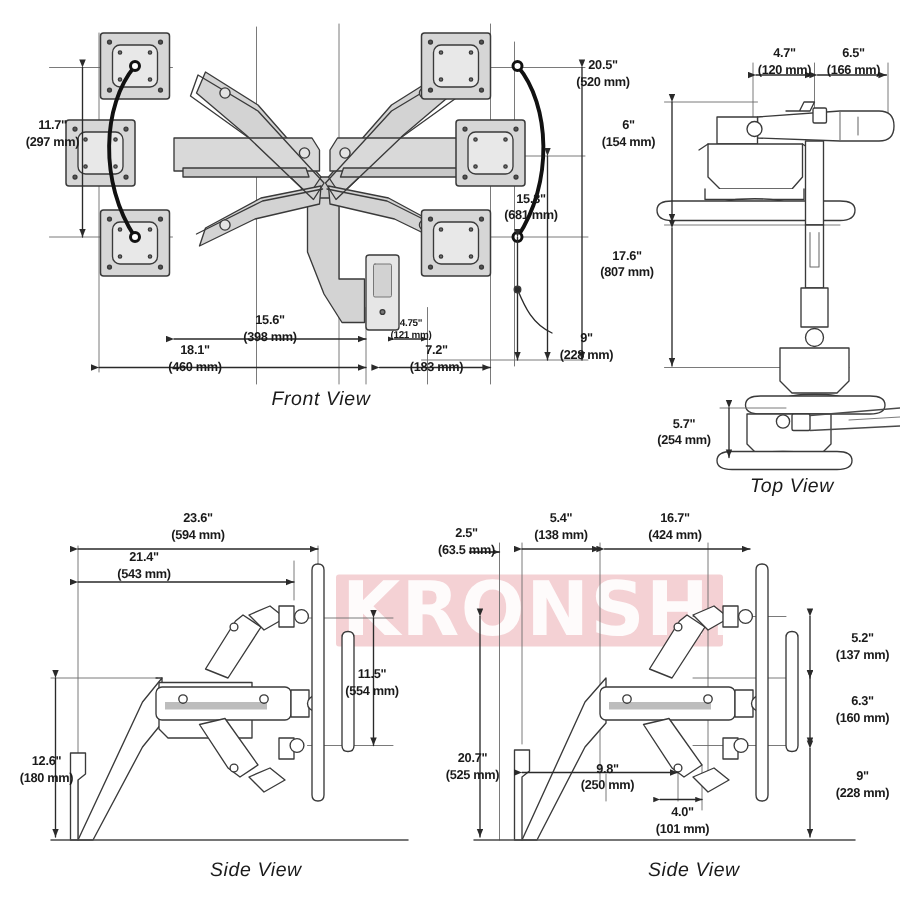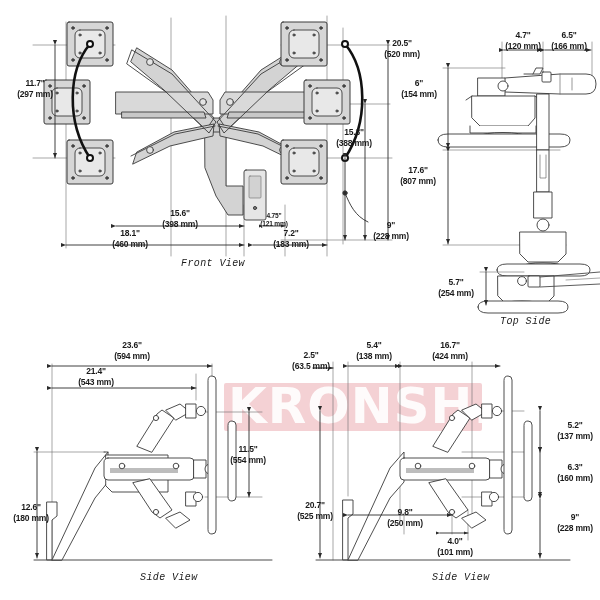--- a/index.html
+++ b/index.html
@@ -20,23 +20,23 @@
     font-size:8.5px;
     line-height:10.5px;
     color:#1a1a1a;
     white-space:nowrap;
     text-align:center;
     letter-spacing:-0.2px;
   }
   .dimtext .u{display:block;}
   .viewlabel{
     position:absolute;
-    font-family:Liberation Mono, monospace;
+    font-family:Liberation Sans, sans-serif;
     font-style:italic;
-    font-size:10px;
+    font-size:13px;
     color:#1a1a1a;
     white-space:nowrap;
     letter-spacing:0.4px;
   }
   .wm-band{
     position:absolute;
     background:#f2c9cd;
     opacity:.85;
     border-radius:2px;
   }
@@ -313,21 +313,21 @@
     <span class="u">(297 mm)</span>
   </div>
 
   <div class="dimtext" style="left:374px;top:38px;width:56px;">
     <span class="u">20.5"</span>
     <span class="u">(520 mm)</span>
   </div>
 
   <div class="dimtext" style="left:326px;top:127px;width:56px;">
     <span class="u">15.3"</span>
-    <span class="u">(388 mm)</span>
+    <span class="u">(681 mm)</span>
   </div>
 
   <div class="dimtext" style="left:364px;top:220px;width:54px;">
     <span class="u">9"</span>
     <span class="u">(228 mm)</span>
   </div>
 
   <div class="dimtext" style="left:150px;top:208px;width:60px;">
     <span class="u">15.6"</span>
     <span class="u">(398 mm)</span>
@@ -368,21 +368,21 @@
   <div class="dimtext" style="left:390px;top:165px;width:56px;">
     <span class="u">17.6"</span>
     <span class="u">(807 mm)</span>
   </div>
 
   <div class="dimtext" style="left:428px;top:277px;width:56px;">
     <span class="u">5.7"</span>
     <span class="u">(254 mm)</span>
   </div>
 
-  <div class="viewlabel" style="left:500px;top:316px;">Top Side</div>
+  <div class="viewlabel" style="left:500px;top:316px;">Top View</div>
 
   <div class="dimtext" style="left:102px;top:340px;width:60px;">
     <span class="u">23.6"</span>
     <span class="u">(594 mm)</span>
   </div>
 
   <div class="dimtext" style="left:66px;top:366px;width:60px;">
     <span class="u">21.4"</span>
     <span class="u">(543 mm)</span>
   </div>

